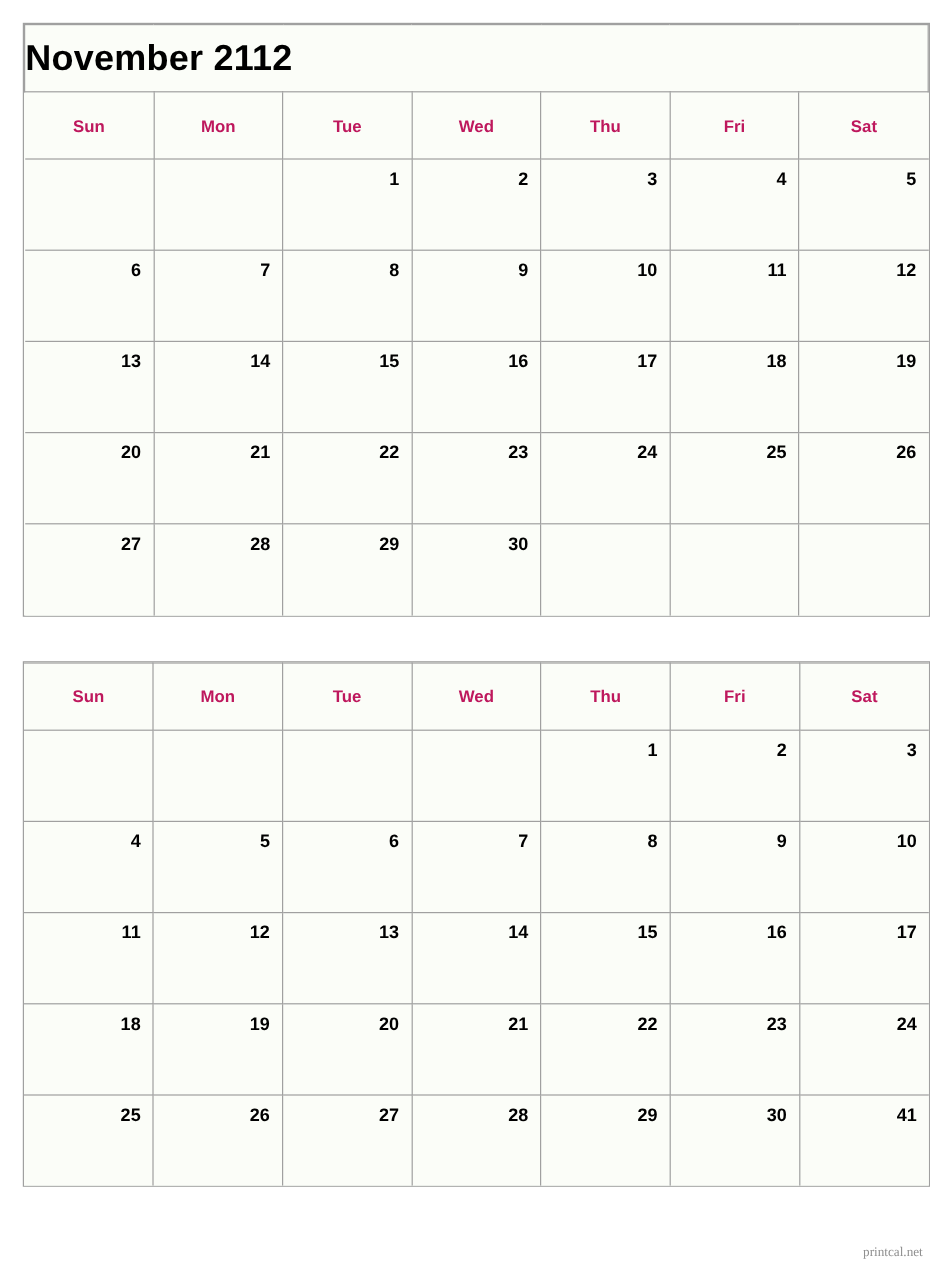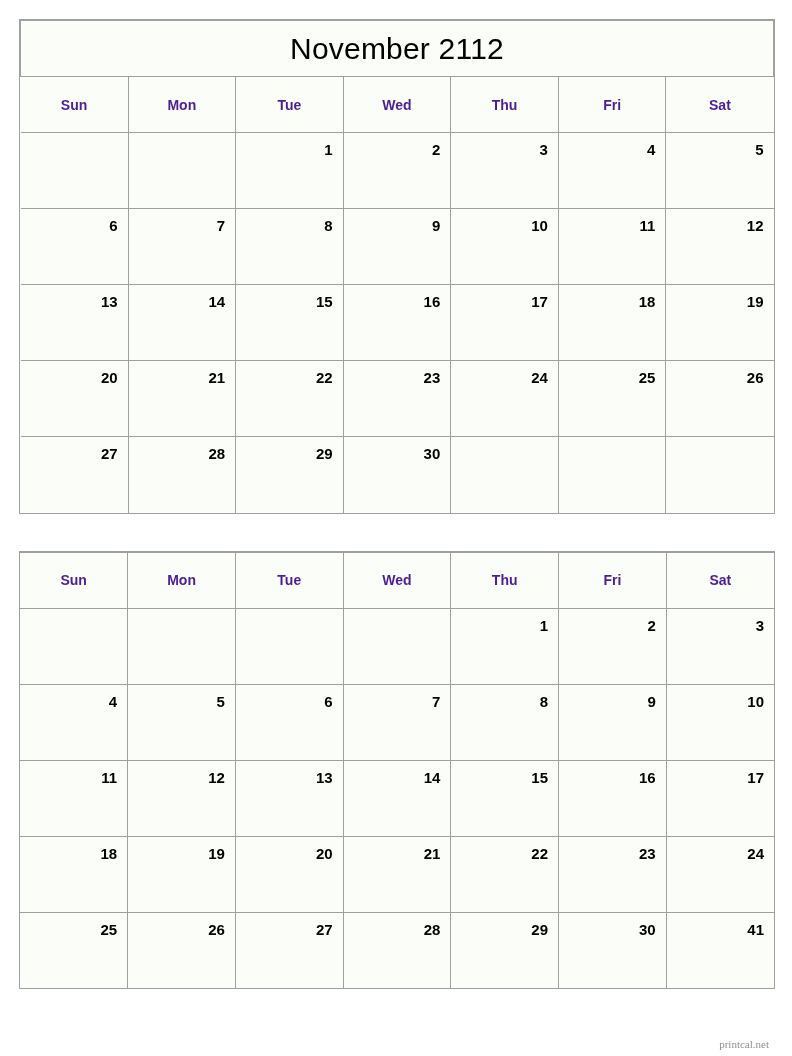--- a/index.html
+++ b/index.html
@@ -36,38 +36,37 @@
     border-collapse: collapse;
     table-layout: fixed;
   }
   .cal-table td, .cal-table th {
     border: 1px solid #a0a0a0;
     background: #fbfdf8;
     box-sizing: border-box;
   }
   .title-cell {
     height: 56px;
-    text-align: center;
     vertical-align: middle;
     font-size: 30px;
-    font-weight: normal;
+    font-weight: bold;
     color: #000000;
     letter-spacing: 0.2px;
     padding: 0;
     border-top: none;
     border-left: none;
     border-right: none;
   }
   .dow-cell {
     height: 56px;
     text-align: center;
     vertical-align: middle;
     font-size: 14px;
     font-weight: bold;
-    color: #4c1d95;
+    color: #be185d;
     padding: 0;
   }
   .dow-cell.first-col { border-left: none; }
   .dow-cell.last-col { border-right: none; }
   .day-cell {
     height: 76px;
     vertical-align: top;
     text-align: right;
     padding: 9px 10px 0 4px;
     font-size: 15px;

